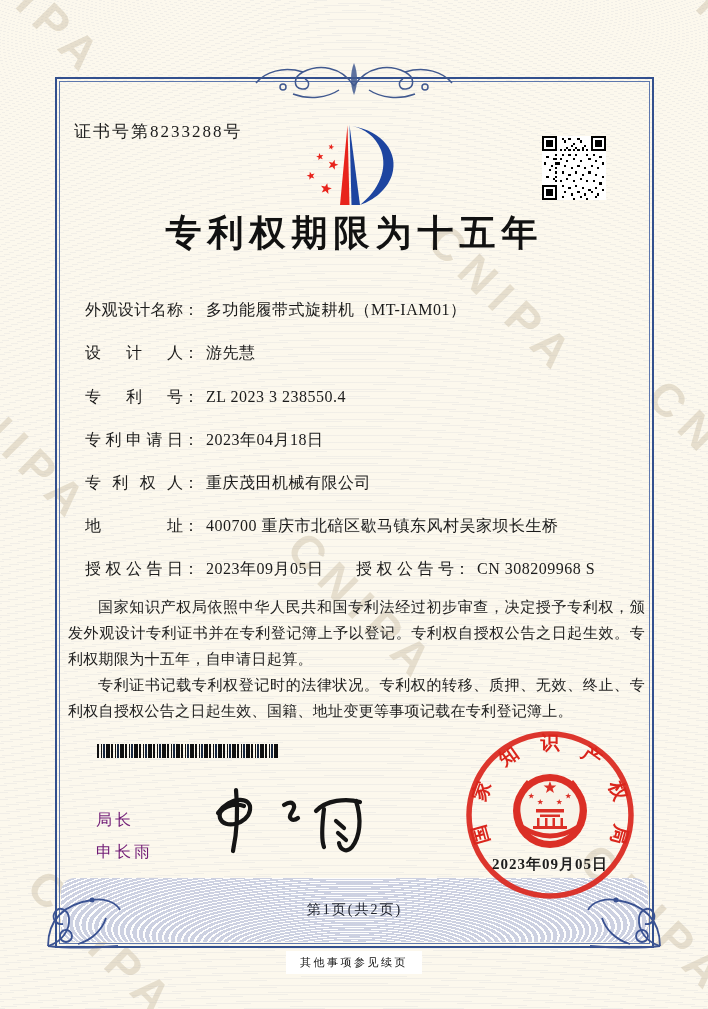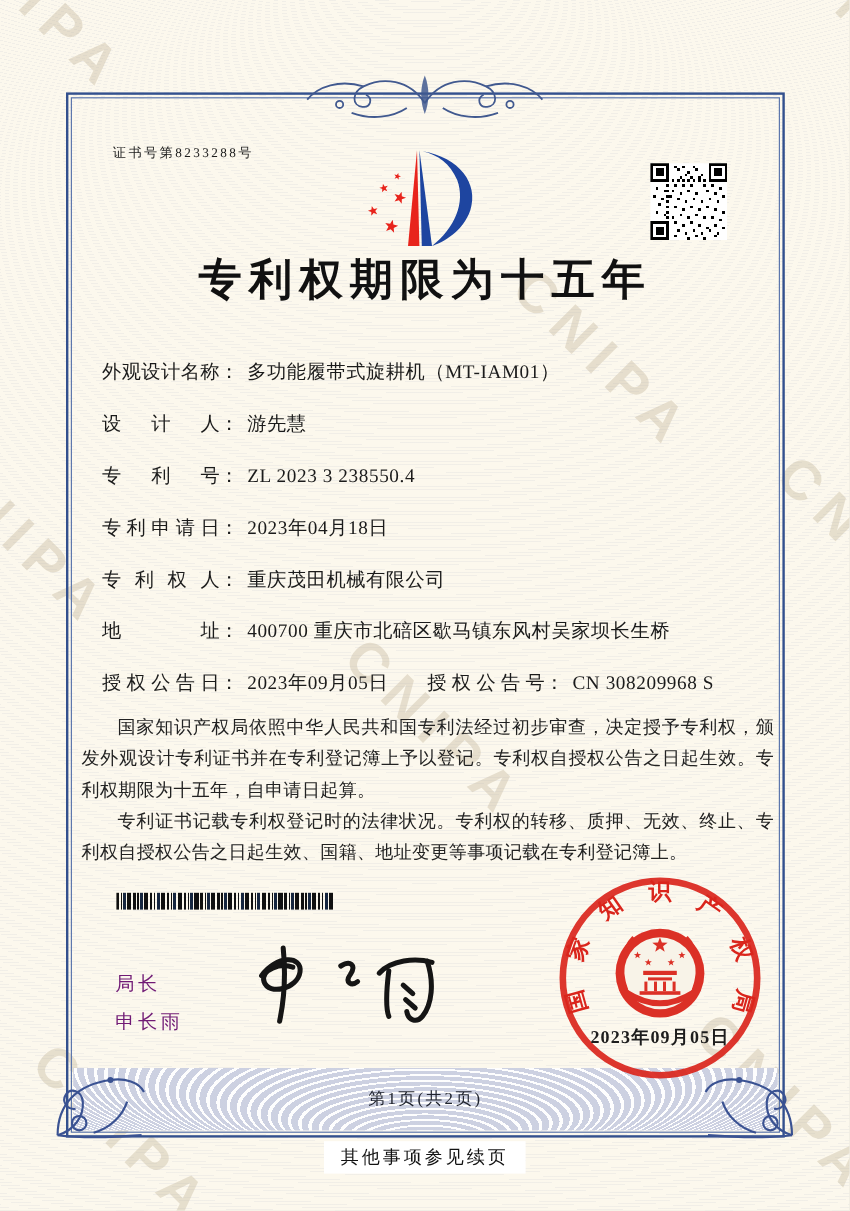--- a/index.html
+++ b/index.html
@@ -22,29 +22,29 @@
     transform:rotate(45deg);
   }
   .frame{
     position:absolute; left:55px; top:77px; width:599px; height:871px;
     border:2.5px solid #33508e; z-index:1;
   }
   .frame::before{
     content:""; position:absolute; inset:2px; border:1px solid #5d77ad; pointer-events:none;
   }
   .footer-band{
-    position:absolute; left:4px; right:4px; bottom:4px; height:52px;
+    position:absolute; left:4px; right:4px; bottom:4px; height:64px;
     background-color:#e3e5ef;
     background-image:
       repeating-radial-gradient(ellipse 700px 110px at 50% 140%,
         rgba(255,255,255,0.95) 0 1.5px, rgba(168,176,203,0.38) 1.5px 4.5px);
-    display:flex; align-items:center; justify-content:center;
+    display:flex; align-items:center; justify-content:center;border-radius:14px;
   }
   .page-info{ font-size:14px; letter-spacing:2px; color:#20242e; }
-  .cert-no{ position:absolute; left:94px; top:120px; font-size:11px; letter-spacing:2px; z-index:2; }
+  .cert-no{ position:absolute; left:74px; top:120px; font-size:17px; letter-spacing:2px; z-index:2; }
   .logo{ position:absolute; left:303px; top:117px; z-index:2; }
   .qr{ position:absolute; left:542px; top:136px; z-index:2; }
   .title{
     position:absolute; left:55px; top:209px; width:599px; text-align:center;
     font-size:36px; font-weight:bold; letter-spacing:6px; color:#111; z-index:2;
   }
   .row{ position:absolute; left:85px; font-size:16px; white-space:nowrap; z-index:2; }
   .jc{ display:inline-flex; justify-content:space-between; width:98px; vertical-align:top; }
   .colon{ display:inline-block; }
   .val{ display:inline-block; margin-left:7px; letter-spacing:0.5px; }
@@ -69,21 +69,21 @@
   .seal-date{
     position:absolute; left:468px; top:855px; width:164px; text-align:center; z-index:4;
     font-size:15px; letter-spacing:1px; color:#1d1d1d; font-weight:bold;
   }
   .corner{ position:absolute; z-index:2; }
   .corner.left{ left:44px; top:884px; }
   .corner.right{ left:586px; top:884px; transform:scaleX(-1); }
   .ornament{ position:absolute; left:249px; top:56px; z-index:2; }
   .cont-box{
     position:absolute; left:50%; transform:translateX(-50%); top:951px; z-index:2;
-    background:#ffffff; padding:4px 14px; font-size:15px; letter-spacing:2.5px; color:#121212;
+    background:#ffffff; padding:4px 14px; font-size:11px; letter-spacing:2.5px; color:#121212;
     white-space:nowrap;
   }
 </style>
 </head>
 <body>
 
 <div class="page">
 
   <div class="wm" style="left:-64px; top:-26px;">CNIPA</div>
   <div class="wm" style="left:600px; top:-40px;">CNIPA</div>

